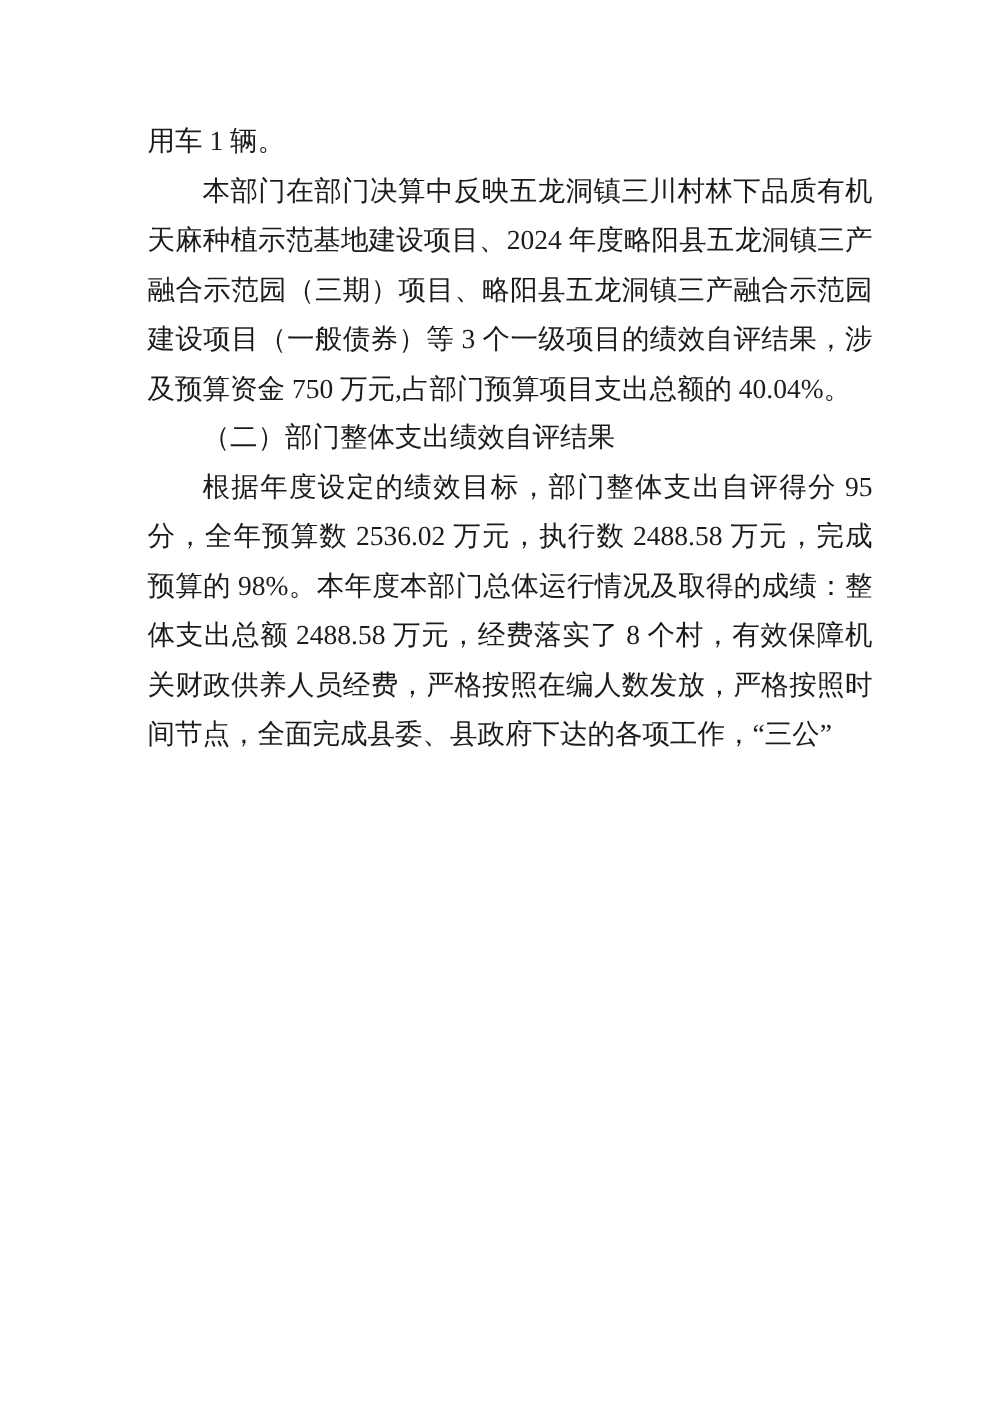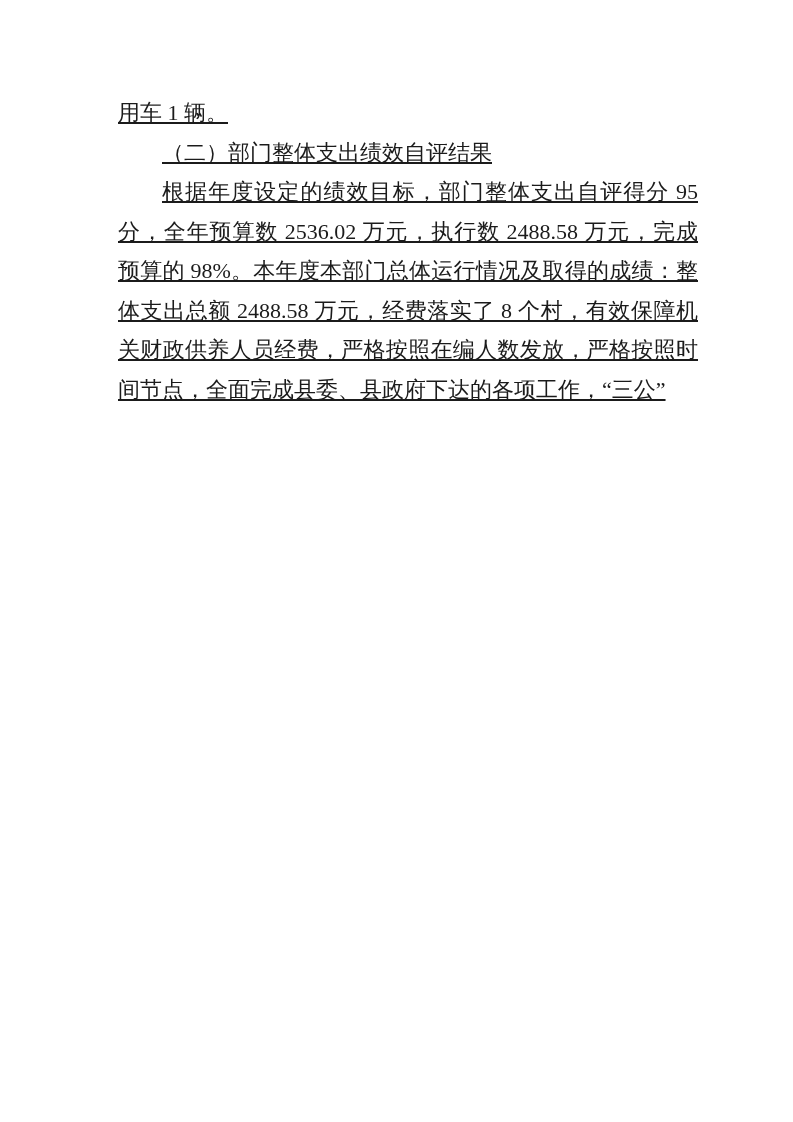--- a/index.html
+++ b/index.html
@@ -9,21 +9,20 @@
   }
   .page {
     position: relative;
     width: 793px;
     height: 1122px;
     background: #ffffff;
     box-sizing: border-box;
     padding: 93px 95px 0 118px;
     color: #1b1b1b;
     overflow: hidden;
-    text-decoration: underline;
   }
   .page p {
     margin: 0;
     font-family: "Liberation Serif", "DejaVu Serif", serif;
     font-size: 22px;
     line-height: 39.5px;
     text-align: justify;
     word-break: break-all;
   }
   .indent {
@@ -43,18 +42,19 @@
 </head>
 <body>
 
 <div class="page">
   <p class="body-text">用车 1 辆。</p>
 
 
 
 
 
+  <p class="body-text indent">本部门在部门决算中反映五龙洞镇三川村林下品质有机天麻种植示范基地建设项目、2024 年度略阳县五龙洞镇三产融合示范园（三期）项目、略阳县五龙洞镇三产融合示范园建设项目（一般债券）等 3 个一级项目的绩效自评结果，涉及预算资金 750 万元,占部门预算项目支出总额的 40.04%。</p>
 
 
   <p class="subheading">（二）部门整体支出绩效自评结果</p>
 
   <p class="body-text indent">根据年度设定的绩效目标，部门整体支出自评得分 95 分，全年预算数 2536.02 万元，执行数 2488.58 万元，完成预算的 98%。本年度本部门总体运行情况及取得的成绩：整体支出总额 2488.58 万元，经费落实了 8 个村，有效保障机关财政供养人员经费，严格按照在编人数发放，严格按照时间节点，全面完成县委、县政府下达的各项工作，“三公”</p>
 </div>
 
 </body></html>

